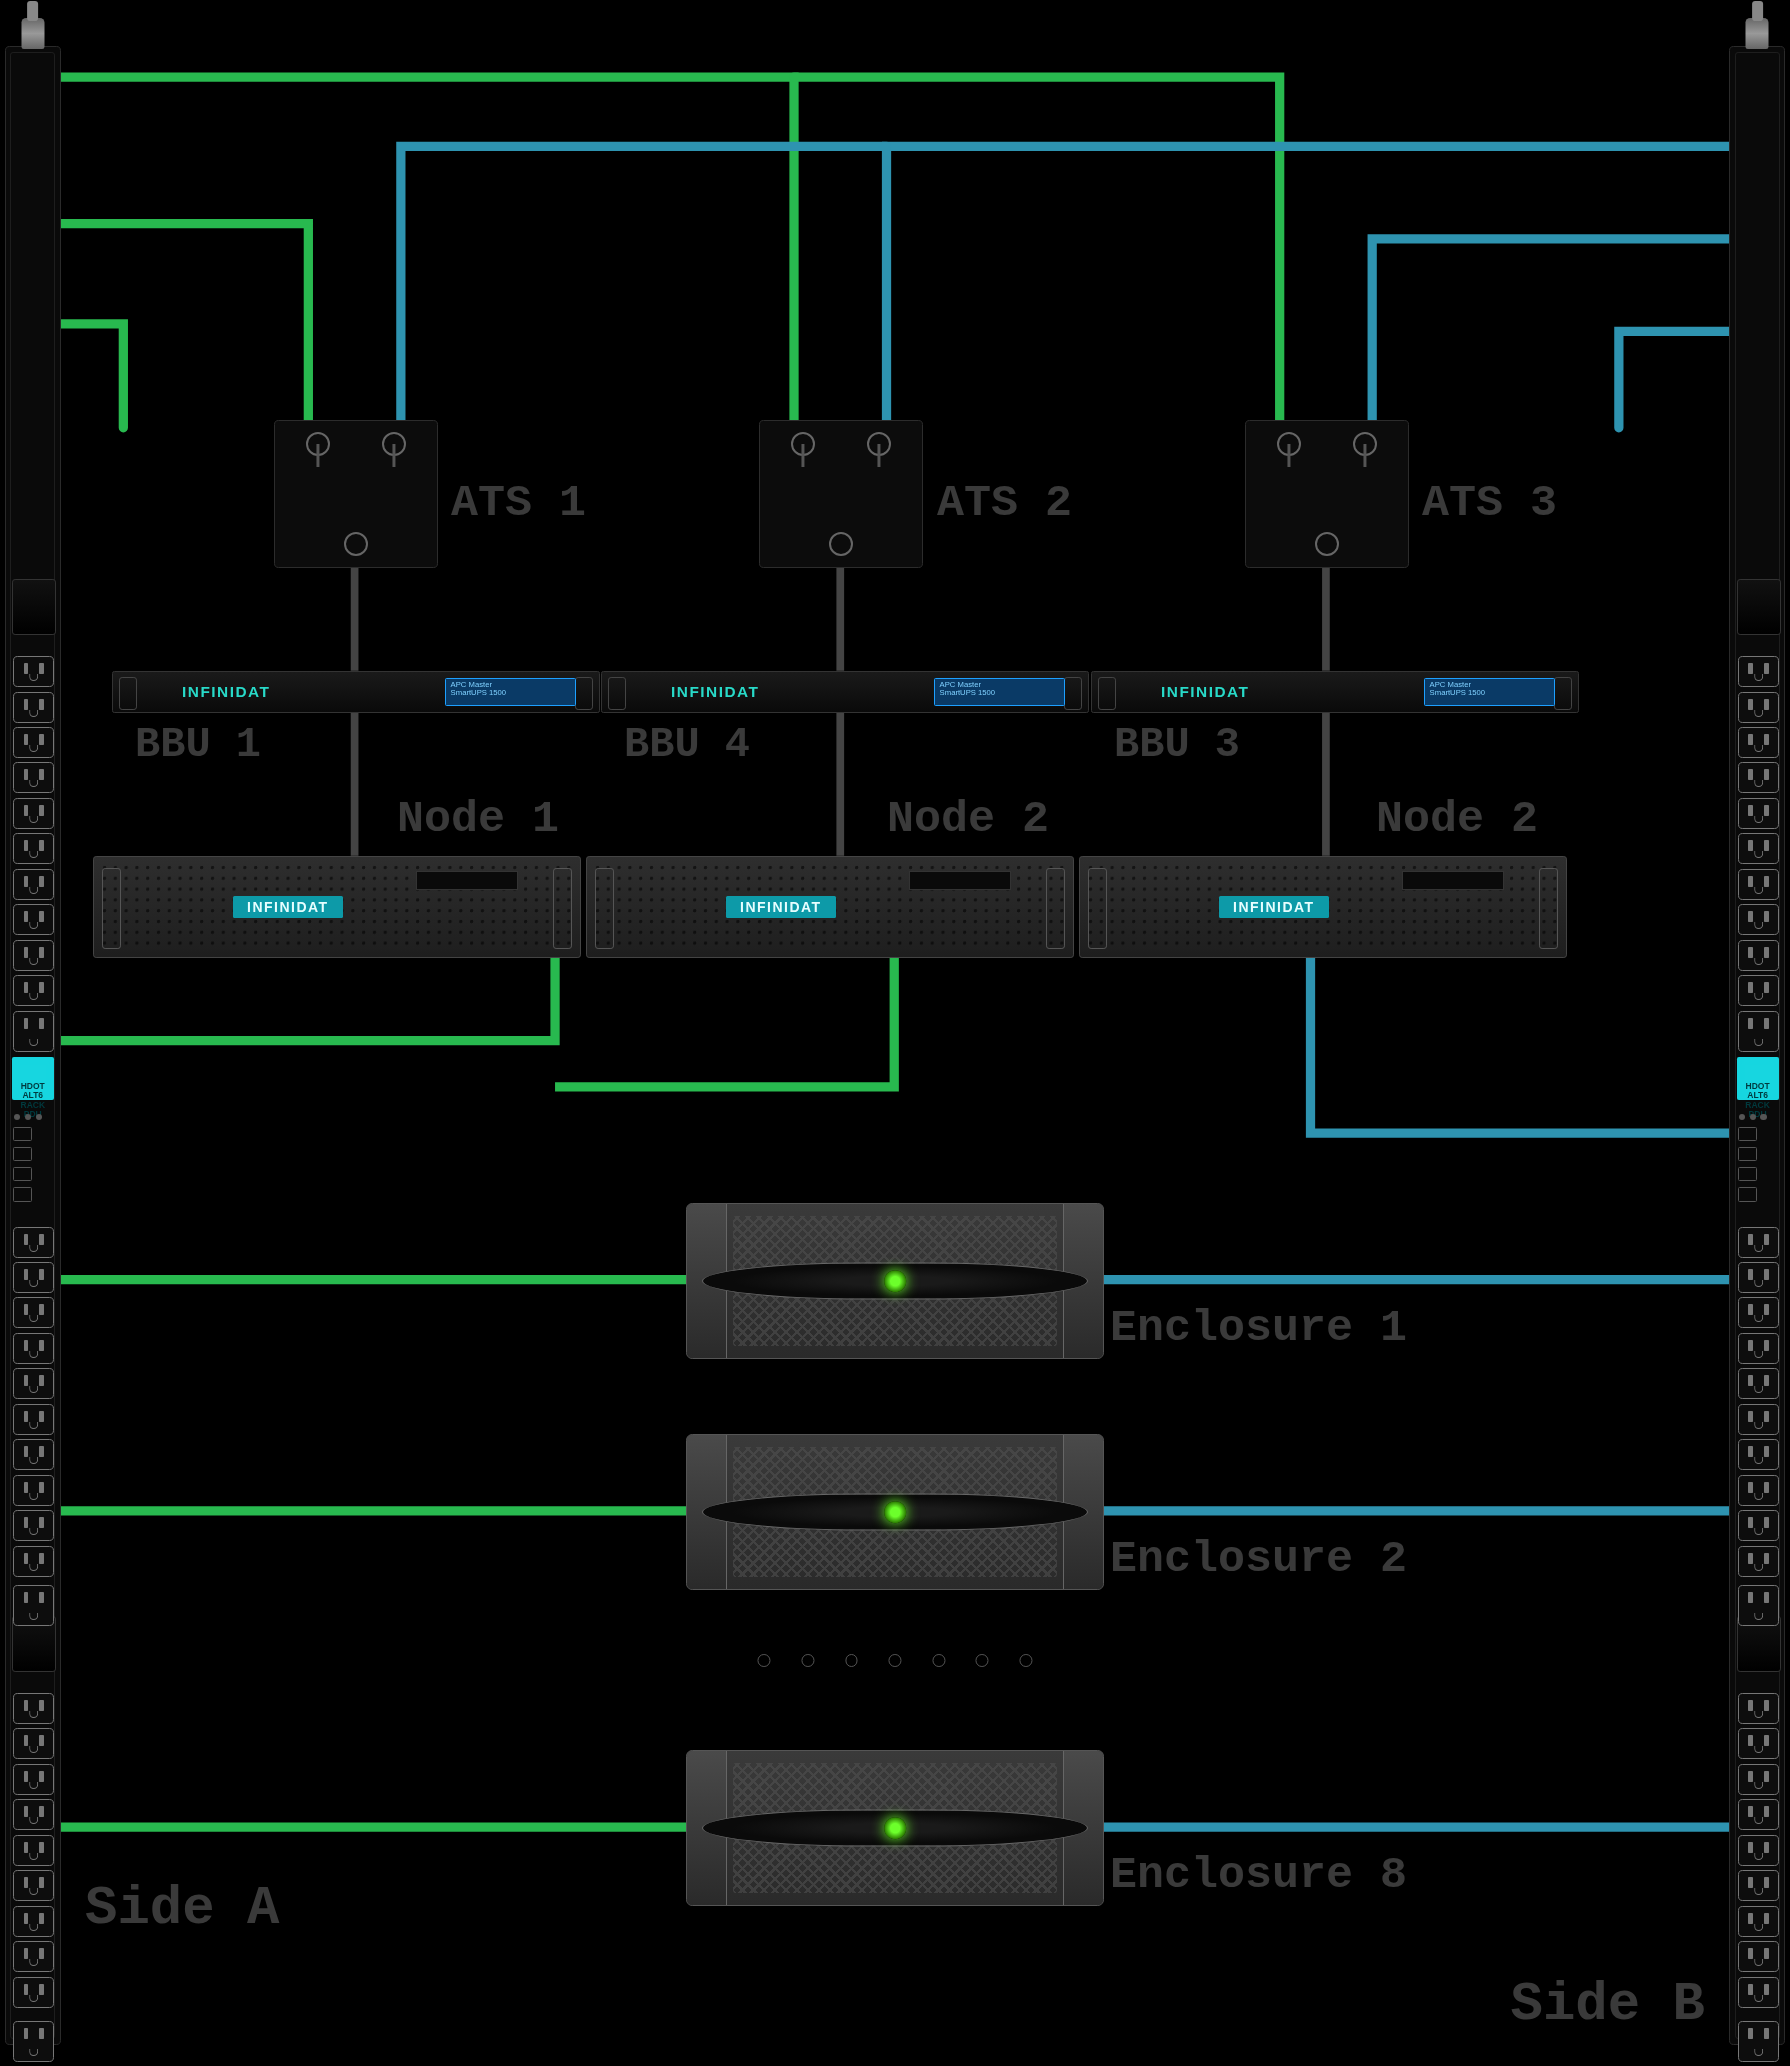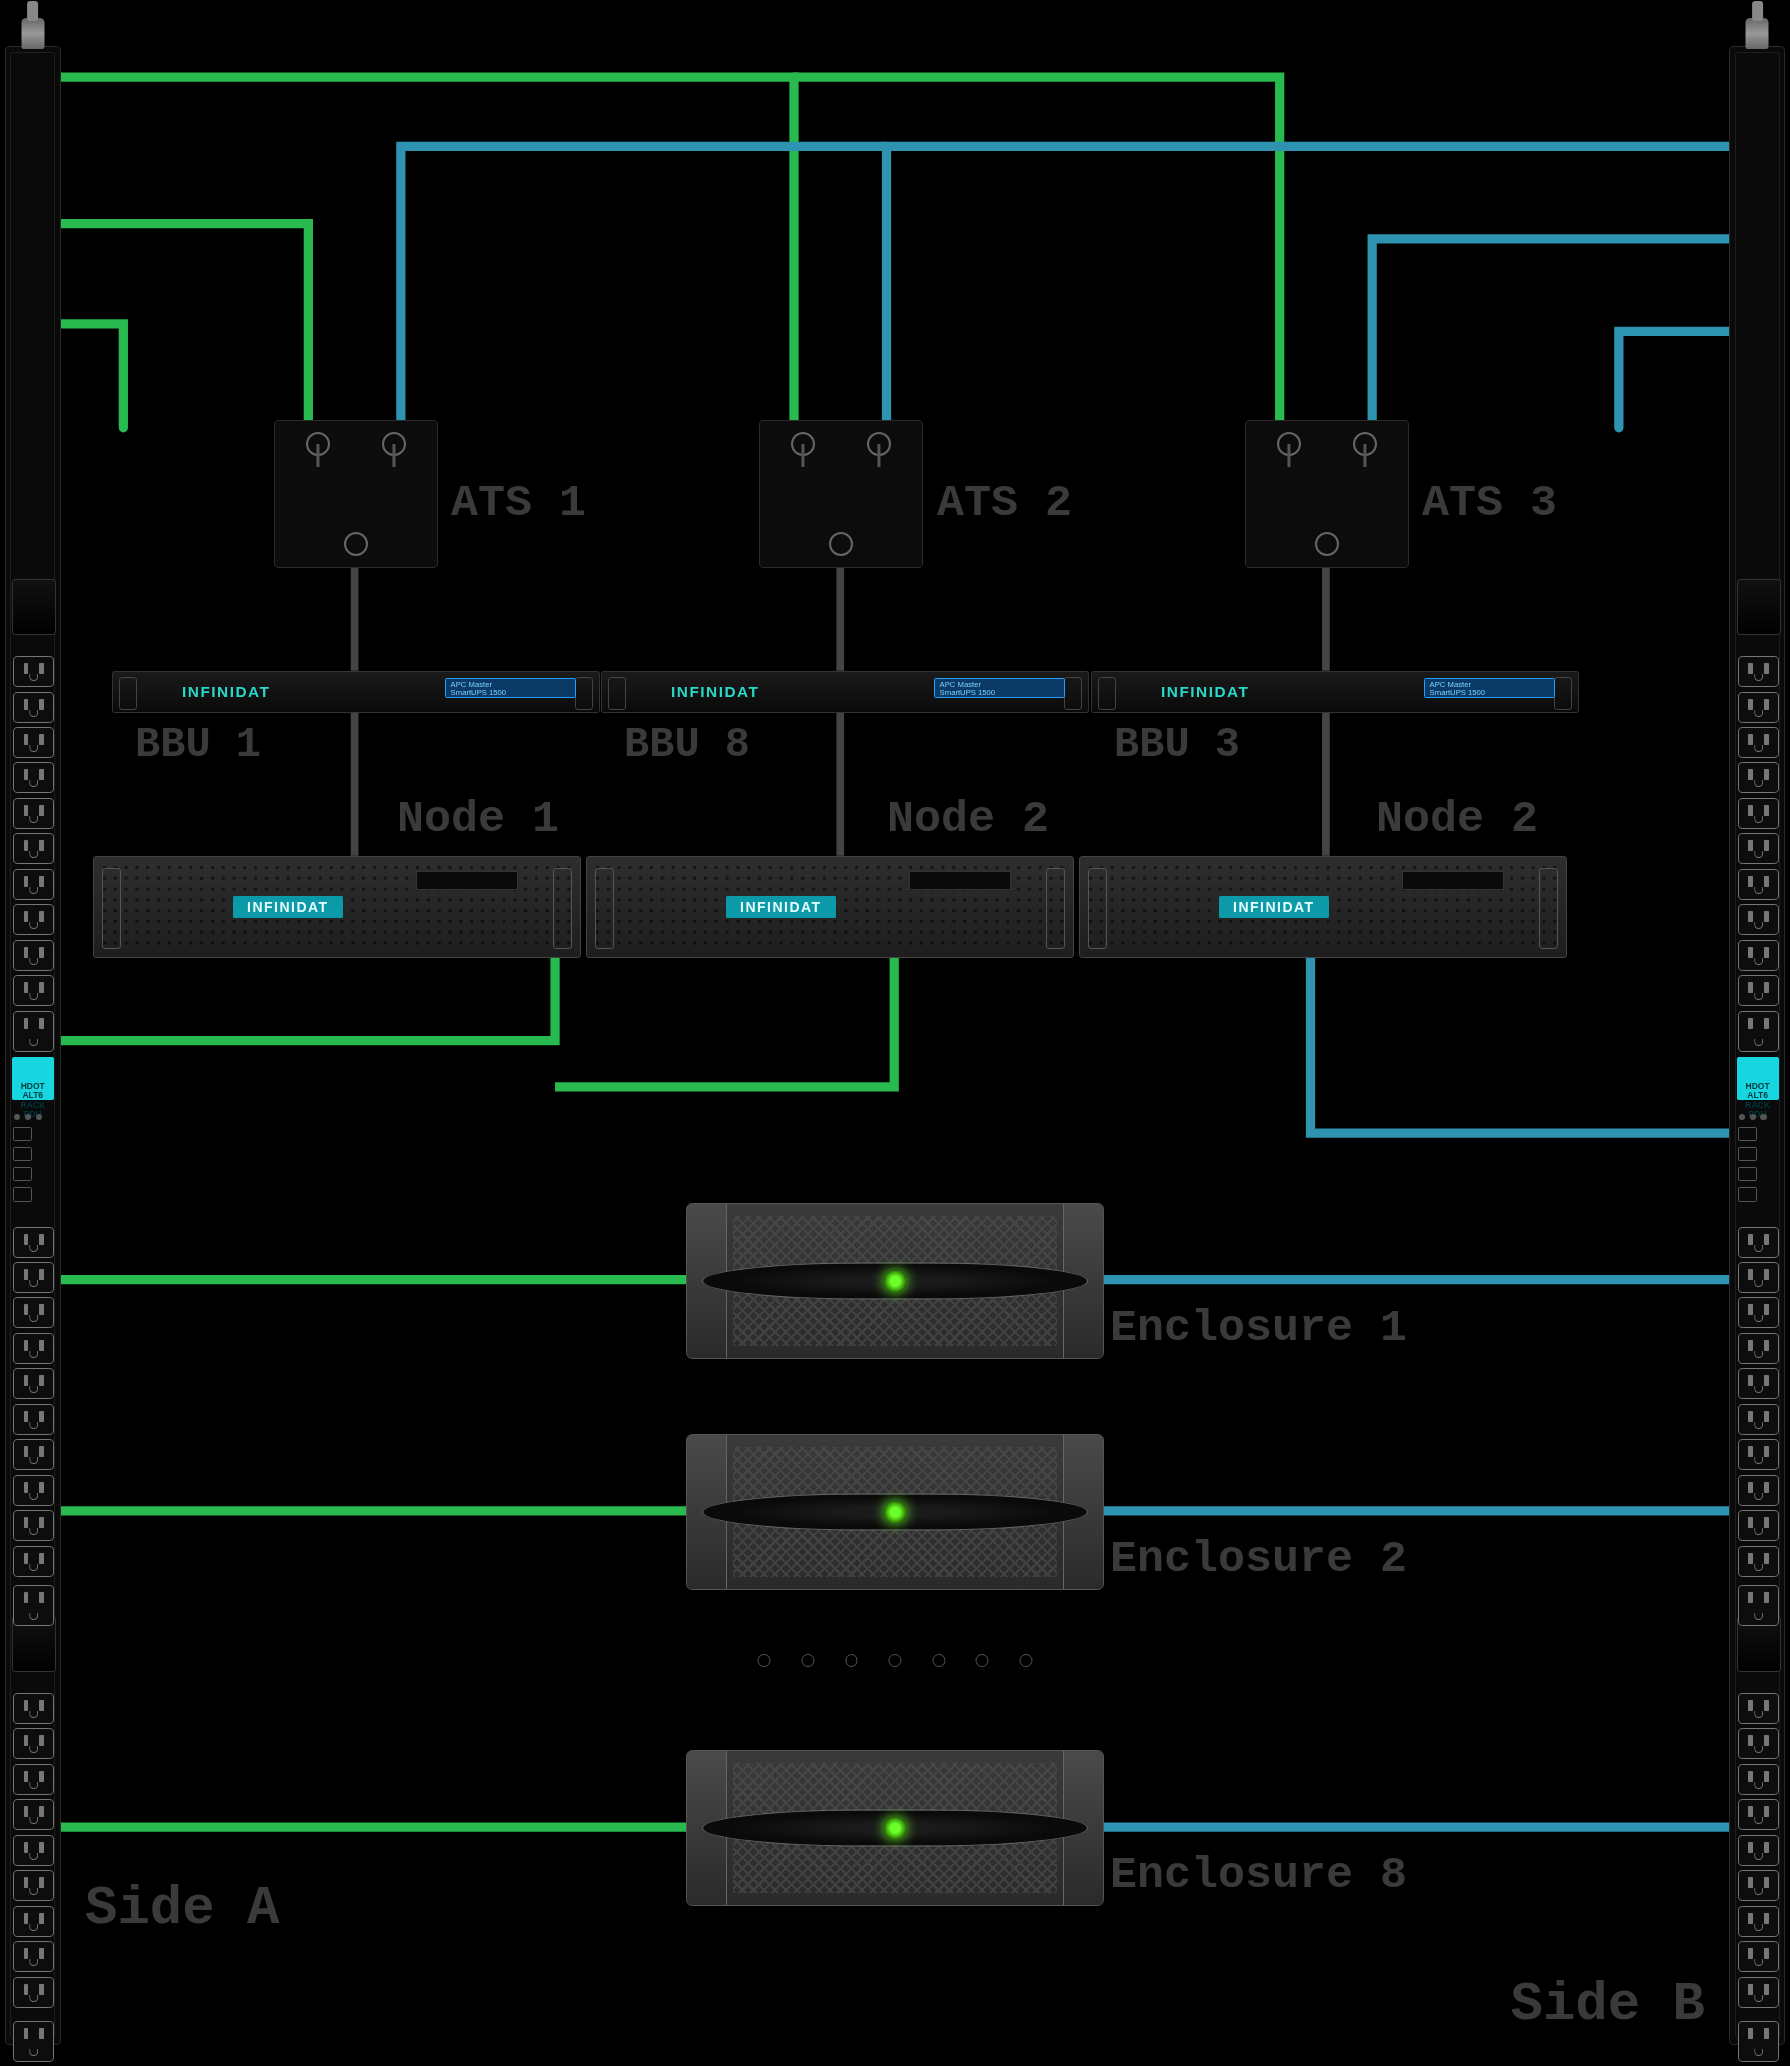--- a/index.html
+++ b/index.html
@@ -23,21 +23,21 @@
   .pdu .ctrl .port{width:17px;height:12.3px;border:0.8px solid #555;display:inline-block;margin:1.5px;border-radius:1.5px;}
 
   .ats{position:absolute;width:162px;height:146px;background:#0c0c0c;border:1.5px solid #2c2c2c;border-radius:4.6px;}
   .ats .in{position:absolute;top:10.8px;width:20px;height:20px;border:2.3px solid #666;border-radius:50%;}
   .ats .in.l{left:31px;} .ats .in.r{right:31px;}
   .ats .in::after{content:"";position:absolute;left:50%;top:50%;width:3.1px;height:23px;background:#555;transform:translate(-50%,0);}
   .ats .out{position:absolute;bottom:10.8px;left:50%;width:20px;height:20px;border:2.3px solid #666;border-radius:50%;transform:translateX(-50%);}
 
   .bbu{position:absolute;width:486px;height:40px;background:linear-gradient(#1a1a1a,#0a0a0a);border:0.8px solid #333;border-radius:2.3px;}
   .bbu .brand{position:absolute;left:69px;top:50%;transform:translateY(-50%);color:#28d9c8;font-size:15.4px;letter-spacing:1.5px;font-weight:700;}
-  .bbu .screen{position:absolute;right:23px;top:6.2px;width:131px;height:20px;background:#0a3a66;border:0.8px solid #1da0ff;border-radius:1.5px;font-size:7.7px;color:#7fd0ff;padding:1.5px 4.6px;box-sizing:border-box;line-height:8.5px;}
+  .bbu .screen{position:absolute;right:23px;top:6.2px;width:131px;height:28px;background:#0a3a66;border:0.8px solid #1da0ff;border-radius:1.5px;font-size:7.7px;color:#7fd0ff;padding:1.5px 4.6px;box-sizing:border-box;line-height:8.5px;}
   .bbu .handle{position:absolute;top:4.6px;width:15.4px;height:31px;border:1.5px solid #444;border-radius:3.1px;}
   .bbu .handle.l{left:6.2px;} .bbu .handle.r{right:6.2px;}
 
   .node{position:absolute;width:486px;height:100px;background:linear-gradient(#2e2e2e,#1e1e1e);border:0.8px solid #444;border-radius:3.1px;overflow:hidden;}
   .node .mesh{position:absolute;inset:6.2px;background:
     radial-gradient(circle at 4.6px 4.6px,#000 1.5px,transparent 1.9px);
     background-size:10.8px 10.8px;opacity:.55;}
   .node .tag{position:absolute;left:139px;top:50%;transform:translateY(-50%);background:#0d9aa8;color:#e6feff;padding:3.1px 14px;font-size:14px;letter-spacing:1.5px;font-weight:700;border-radius:1.5px;}
   .node .slot{position:absolute;right:62px;top:14px;width:100px;height:17px;background:#0a0a0a;border:0.8px solid #333;}
   .node .handle{position:absolute;top:10.8px;width:17px;height:79px;border:1.5px solid #555;border-radius:3.1px;}
@@ -352,21 +352,21 @@
   <div class="screen"><span>APC Master</span><br><span>SmartUPS 1500</span></div>
 </div>
 <div class="lbl" style="left:135px;top:721px;font-size:42px;">BBU 1</div>
 
 <div class="bbu" style="left:601px;top:671px;">
   <div class="handle l"></div>
       <div class="handle r"></div>
   <div class="brand">INFINIDAT</div>
   <div class="screen"><span>APC Master</span><br><span>SmartUPS 1500</span></div>
 </div>
-<div class="lbl" style="left:624px;top:721px;font-size:42px;">BBU 8</div>
+<div class="lbl" style="left:624px;top:721px;font-size:42px;">BBU 4</div>
 
 <div class="bbu" style="left:1091px;top:671px;">
   <div class="handle l"></div>
       <div class="handle r"></div>
   <div class="brand">INFINIDAT</div>
   <div class="screen"><span>APC Master</span><br><span>SmartUPS 1500</span></div>
 </div>
 <div class="lbl" style="left:1114px;top:721px;font-size:42px;">BBU 3</div>
 
 <div class="lbl" style="left:397px;top:794px;font-size:45px;">Node 1</div>

